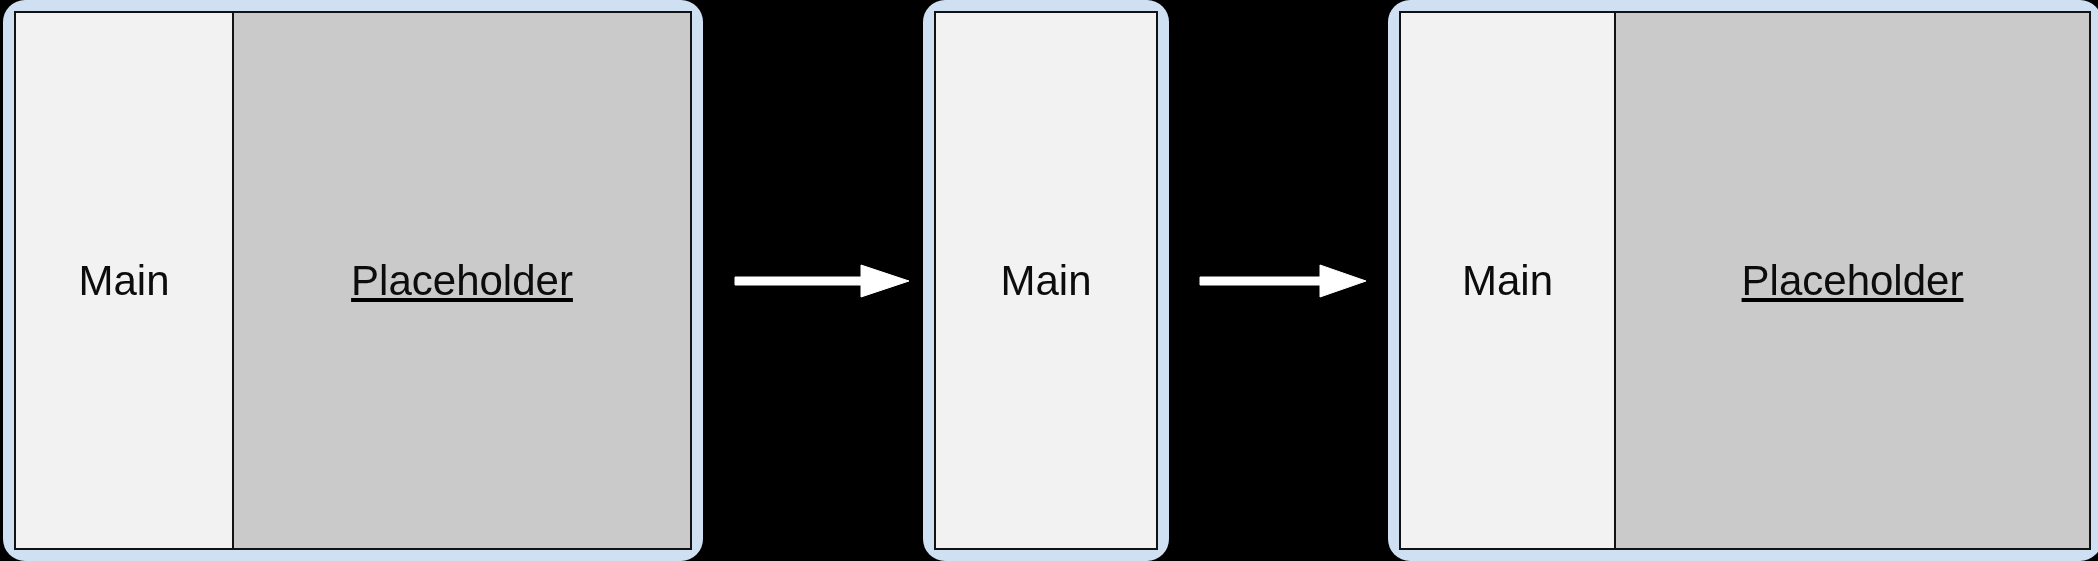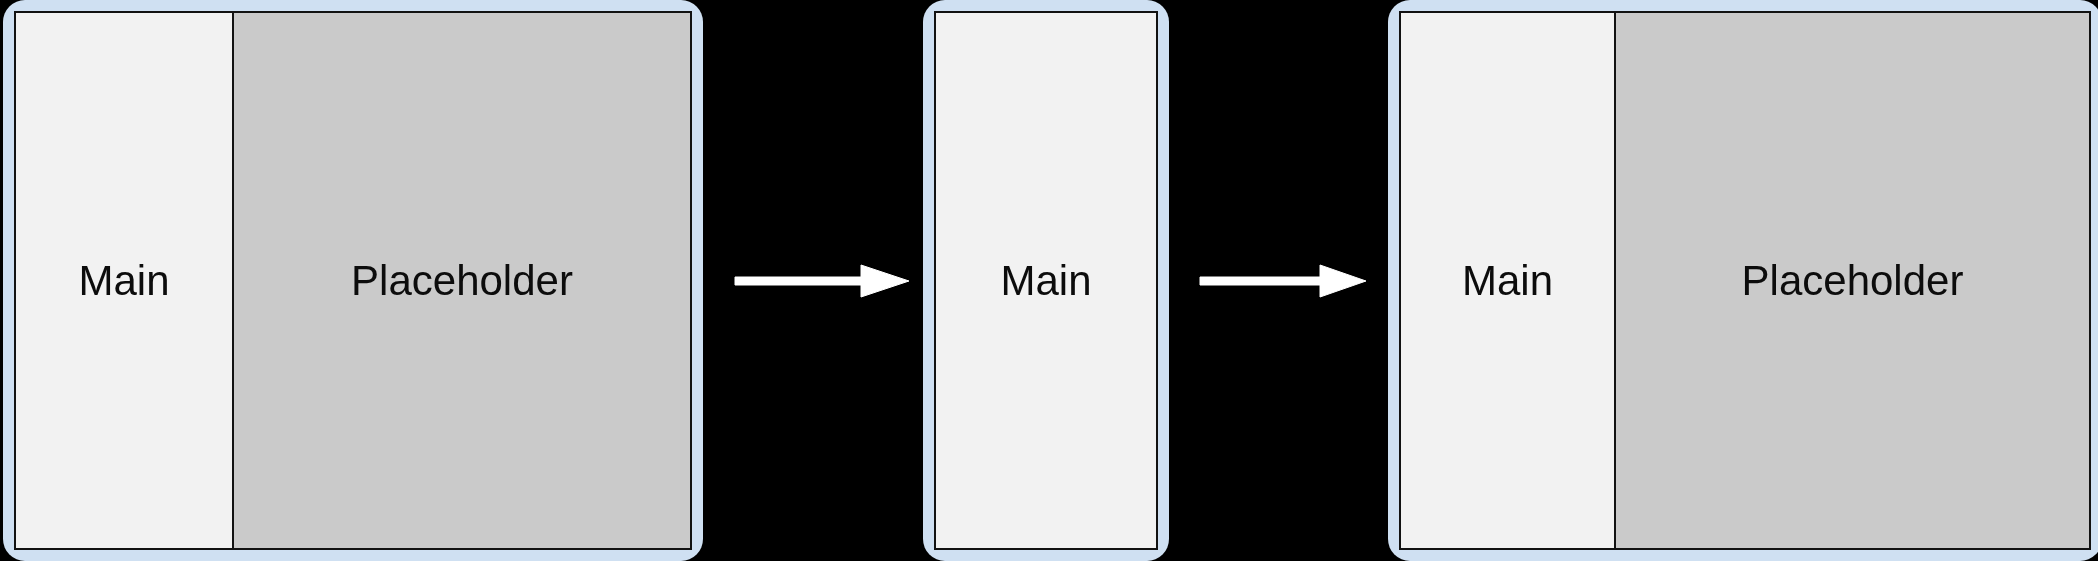--- a/index.html
+++ b/index.html
@@ -47,20 +47,21 @@
     align-items: center;
     justify-content: center;
     overflow: hidden;
   }
   .panel-main {
     background: #f2f2f2;
   }
   .panel-placeholder {
     background: #cacaca;
     border-left: 2px solid #121212;
+    text-decoration: underline;
   }
   .panel-label {
     font-family: "Liberation Sans", sans-serif;
     font-size: 42px;
     line-height: 1;
     color: #0c0c0c;
     white-space: nowrap;
     letter-spacing: 0px;
   }
 

